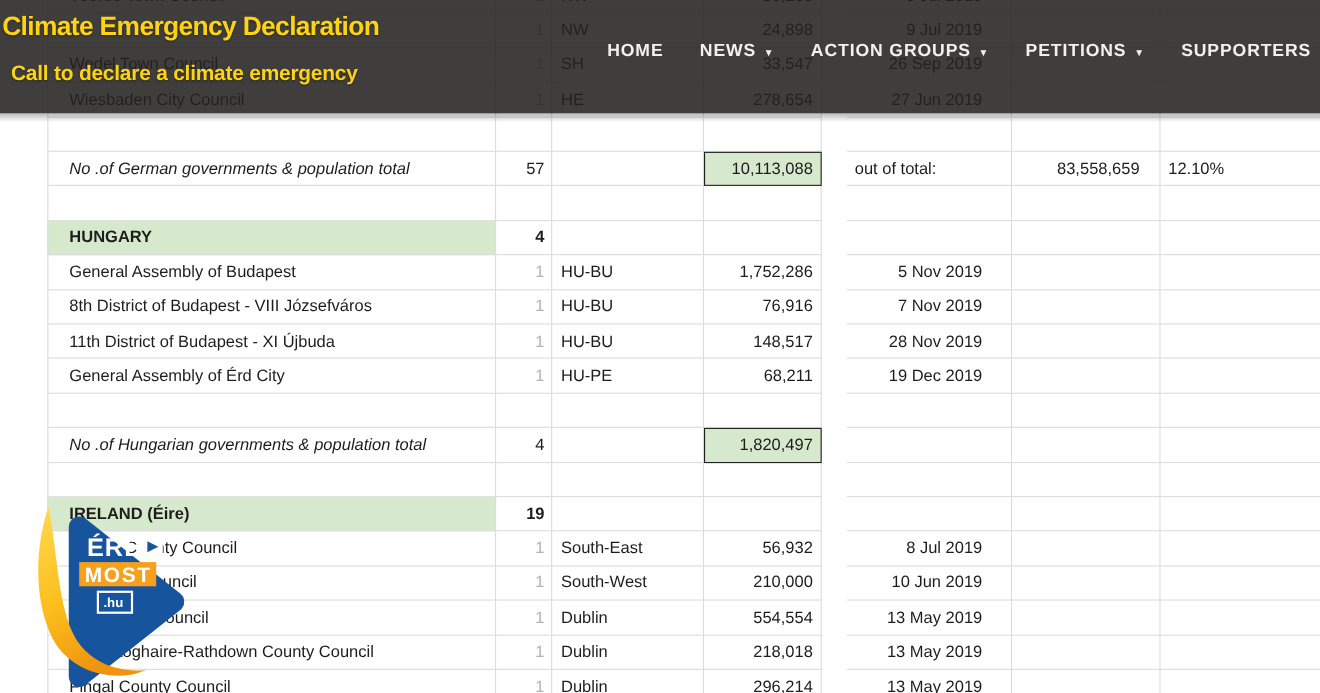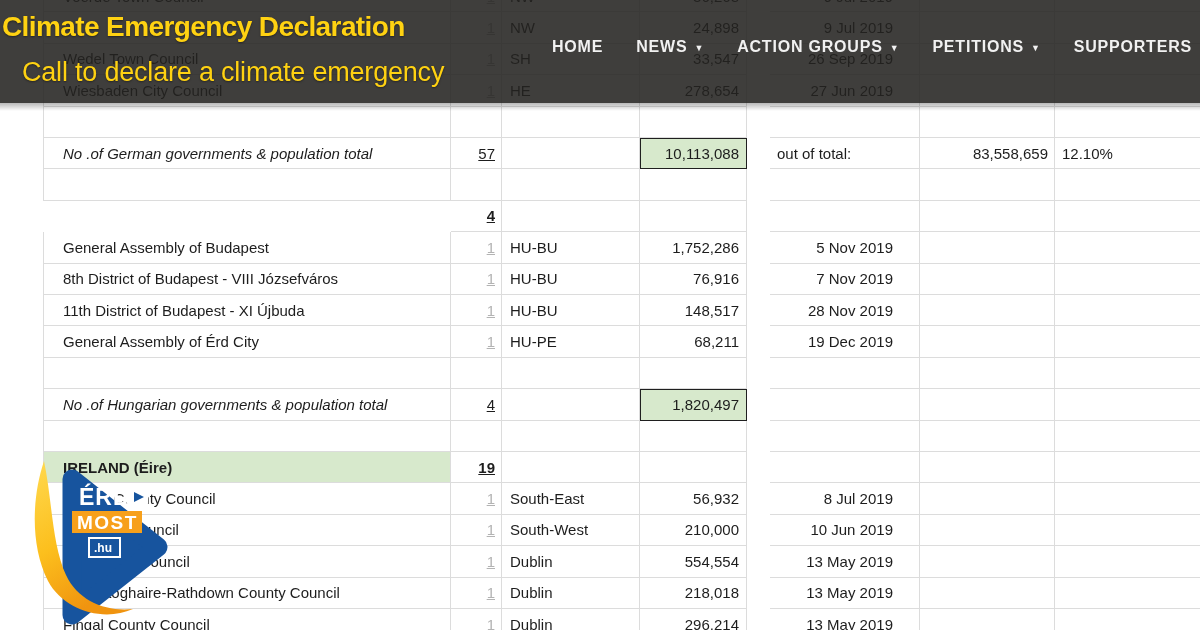--- a/index.html
+++ b/index.html
@@ -12,49 +12,49 @@
   #sheet{position:absolute;inset:0;background:#fff;}
   .row{position:absolute;left:15px;width:1200px;height:31.4px;}
   .cell{
     position:absolute;top:0;height:31.4px;box-sizing:border-box;
     display:flex;align-items:center;
     border-right:1px solid #dcdcdc;border-bottom:1px solid #dcdcdc;
     font-size:15px;color:#1d1d1d;white-space:nowrap;overflow:hidden;
     background:transparent;
   }
   .c-name {left:28px;width:408px;padding-left:19px;border-left:1px solid #dcdcdc;}
-  .c-count{left:436px;width:51px;justify-content:flex-end;padding-right:6px;text-decoration:underline;}
+  .c-count{left:436px;width:51px;justify-content:flex-end;padding-right:6px;}
   .c-region{left:487px;width:138px;padding-left:8px;text-align:right;}
   .c-pop {left:625px;width:107px;justify-content:flex-end;padding-right:7px;}
   .c-date{left:755px;width:150px;justify-content:flex-end;padding-right:26px;}
-  .c-x1 {left:905px;width:135px;justify-content:flex-end;padding-right:6px;}
+  .c-x1 {left:905px;width:135px;justify-content:flex-end;padding-right:18px;}
   .c-x2 {left:1040px;width:160px;padding-left:7px;border-right:none;}
   .muted{color:#b3b3b3;}
   .italic{font-style:italic;}
   .bold{font-weight:bold;}
   .note-left{justify-content:flex-start;padding-left:7px;padding-right:10px;}
   .greenbg{background:var(--green);}
   .hl{background:var(--green);border:1.5px solid #1f1f1f;z-index:2;}
   
   #site-header{
     position:absolute;left:0;top:0;width:1200px;height:103px;
     background:rgba(36,34,32,0.875);z-index:5;
   }
   #site-header::after{
     content:"";position:absolute;left:0;right:0;top:103px;height:8px;
     background:linear-gradient(to bottom,rgba(0,0,0,0.28),rgba(0,0,0,0));
   }
   #site-title{
     position:absolute;left:2px;top:11px;
-    font-size:28px;font-weight:800;letter-spacing:-0.6px;
+    font-size:24px;font-weight:800;letter-spacing:-0.6px;
     color:var(--accent);text-shadow:0 1px 2px rgba(0,0,0,0.4);
   }
   #site-subtitle{
-    position:absolute;left:22px;top:57px;
-    font-size:27px;font-weight:400;letter-spacing:-0.2px;
+    position:absolute;left:10px;top:57px;
+    font-size:19px;font-weight:700;letter-spacing:-0.2px;
     color:var(--accent);text-shadow:0 1px 2px rgba(0,0,0,0.4);
   }
   #main-nav{
     position:absolute;right:8px;top:0;height:100%;
     display:flex;align-items:center;gap:33px;padding-bottom:9px;box-sizing:border-box;
   }
   .nav-item{
     color:#f1f1f1;font-size:16px;font-weight:600;letter-spacing:0.8px;
     display:flex;align-items:center;cursor:pointer;
   }
@@ -123,20 +123,21 @@
     <div class="row" style="top: 169.4px;">
       <div class="cell c-name"></div>
       <div class="cell c-count"></div>
       <div class="cell c-region"></div>
       <div class="cell c-pop"></div>
       <div class="cell c-date"></div>
       <div class="cell c-x1"></div>
       <div class="cell c-x2"></div>
     </div>
     <div class="row" style="top: 200.8px;">
+      <div class="cell c-name greenbg bold">HUNGARY</div>
       <div class="cell c-count bold">4</div>
       <div class="cell c-region"></div>
       <div class="cell c-pop"></div>
       <div class="cell c-date"></div>
       <div class="cell c-x1"></div>
       <div class="cell c-x2"></div>
     </div>
     <div class="row" style="top: 232.2px;">
       <div class="cell c-name">General Assembly of Budapest</div>
       <div class="cell c-count muted">1</div>

